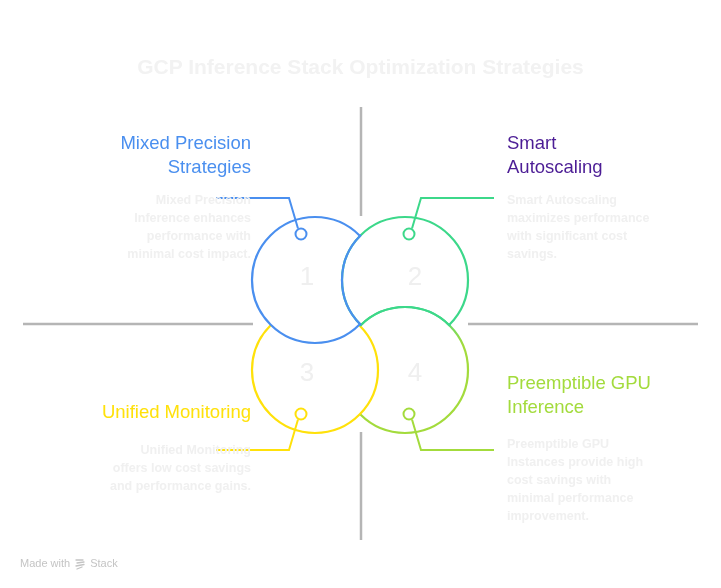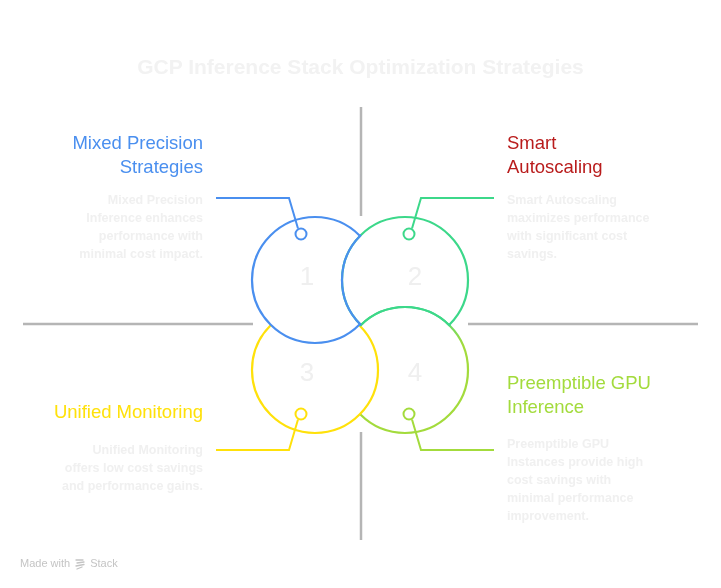--- a/index.html
+++ b/index.html
@@ -4,21 +4,21 @@
   <style>
     html, body { margin: 0; padding: 0; background: #ffffff; }
     body { width: 721px; height: 588px; position: relative; overflow: hidden;
            font-family: "Liberation Sans", sans-serif; }
     .title { position: absolute; left: 0; top: 52px; width: 721px; text-align: center;
              font-size: 21px; font-weight: bold; color: #f2f2f2; line-height: 30px; }
     .heading { position: absolute; font-size: 18.5px; line-height: 24px; white-space: nowrap; }
     .heading div, .desc div { display: block; }
     .desc { position: absolute; font-size: 12.5px; font-weight: bold; line-height: 18px;
             color: #f0f0f0; white-space: nowrap; }
-    .right { text-align: right; }
+    .right { text-align: right; margin-left: 48px; }
     .left { text-align: left; }
     #h1 { left: 0; width: 203px; top: 131px; }
     #d1 { left: 0; width: 203px; top: 191px; }
     #h2 { left: 507px; top: 131px; }
     #d2 { left: 507px; top: 191px; }
     #h3 { left: 0; width: 203px; top: 400px; }
     #d3 { left: 0; width: 203px; top: 441px; }
     #h4 { left: 507px; top: 371px; }
     #d4 { left: 507px; top: 435px; }
     svg.diagram { position: absolute; left: 0; top: 0; }
@@ -113,21 +113,21 @@
   <div>Mixed Precision</div>
   <div>Strategies</div>
 </div>
 <div id="d1" class="desc right">
   <div>Mixed Precision</div>
   <div>Inference enhances</div>
   <div>performance with</div>
   <div>minimal cost impact.</div>
 </div>
 
-<div id="h2" class="heading left" style="color:#b91c1c">
+<div id="h2" class="heading left" style="color:#4c1d95">
   <div>Smart</div>
   <div>Autoscaling</div>
 </div>
 <div id="d2" class="desc left">
   <div>Smart Autoscaling</div>
   <div>maximizes performance</div>
   <div>with significant cost</div>
   <div>savings.</div>
 </div>
 

